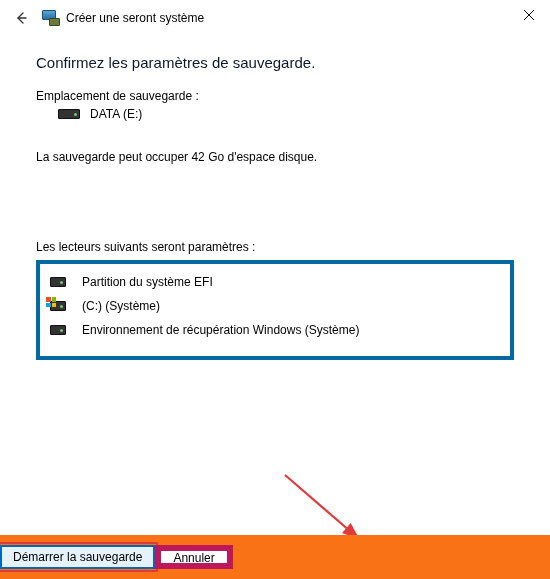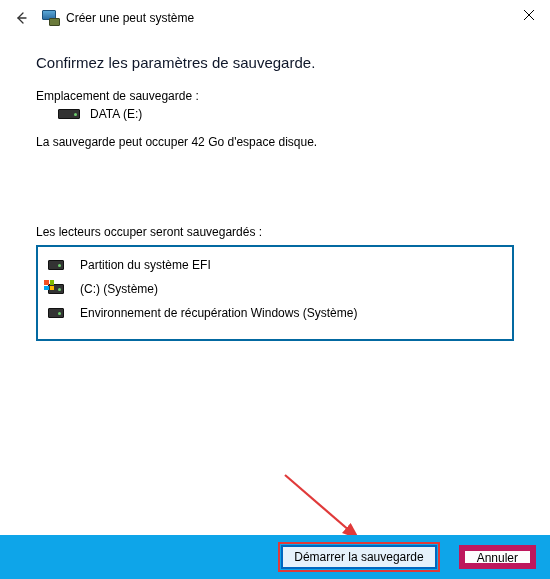--- a/index.html
+++ b/index.html
@@ -61,21 +61,21 @@
   }
   .heading {
     color: #0f172a;
     font-size: 15px;
     margin-bottom: 18px;
   }
   .label { margin-bottom: 4px; }
   .drive-row {
     display: flex; align-items: center;
     margin-left: 22px;
-    margin-bottom: 14px;
+    margin-bottom: 29px;
     font-size: 12px;
   }
   .hdd-icon {
     width: 22px; height: 10px;
     background: #333;
     border: 1px solid #111;
     border-radius: 1px;
     margin-right: 10px;
     position: relative;
   }
@@ -84,21 +84,21 @@
     position: absolute;
     right: 2px; top: 3px;
     width: 3px; height: 3px;
     background: #6fcf6f;
     border-radius: 50%;
   }
   .info-line { margin-bottom: 18px; }
   .spacer { height: 58px; }
   .list-label { margin-bottom: 6px; }
   .drive-list {
-    border: 2px solid #0369a1;
+    border: 4px solid #0369a1;
     padding: 6px 8px 14px 8px;
   }
   .list-item {
     display: flex; align-items: center;
     padding: 5px 2px;
     font-size: 12px;
   }
   .list-item .hdd-icon { margin-right: 8px; }
   .win-overlay {
     position: absolute;
@@ -111,26 +111,25 @@
   }
   .win-overlay span:nth-child(1){background:#f25022;}
   .win-overlay span:nth-child(2){background:#7fba00;}
   .win-overlay span:nth-child(3){background:#00a4ef;}
   .win-overlay span:nth-child(4){background:#ffb900;}
   .icon-wrap { position: relative; width: 24px; height: 12px; margin-right: 8px; display:flex; align-items:center;}
   .footer {
     position: absolute;
     bottom: 0; left: 0; right: 0;
     height: 44px;
-    background: #0ea5e9;
+    background: #f97316;
     display: flex;
     align-items: center;
-    justify-content: flex-end;
     padding-right: 14px;
-    gap: 22px;
+    gap: 0;
   }
   .btn {
     height: 24px;
     padding: 0 12px;
     background: #fdfdfd;
     border: 6px solid #be185d;
     font-family: inherit;
     font-size: 12px;
     cursor: pointer;
   }
@@ -157,21 +156,21 @@
   <span class="back-arrow">
     <svg width="16" height="16" viewBox="0 0 16 16">
         <path d="M10 3 L5 8 L10 13" stroke="#333" stroke-width="1.3" fill="none" stroke-linecap="round" stroke-linejoin="round"></path>
         <line x1="5" y1="8" x2="13" y2="8" stroke="#333" stroke-width="1.3" stroke-linecap="round"></line>
       </svg>
   </span>
   <span class="wiz-icon">
     <span class="scr"></span>
       <span class="disk"></span>
   </span>
-  <span class="title-text">Créer une peut système</span>
+  <span class="title-text">Créer une seront système</span>
 </div>
 
 <span class="close-btn">
   <svg width="12" height="12" viewBox="0 0 12 12">
       <path d="M1 1 L11 11 M11 1 L1 11" stroke="#000" stroke-width="1"></path>
     </svg>
 </span>
 
 <div class="content">
   <div class="heading">Confirmez les paramètres de sauvegarde.</div>
@@ -180,21 +179,21 @@
 
   <div class="drive-row">
     <span class="hdd-icon"></span>
     <span>DATA (E:)</span>
   </div>
 
   <div class="info-line">La sauvegarde peut occuper 42 Go d'espace disque.</div>
 
   <div class="spacer"></div>
 
-  <div class="list-label">Les lecteurs occuper seront sauvegardés :</div>
+  <div class="list-label">Les lecteurs suivants seront paramètres :</div>
 
   <div class="drive-list">
     <div class="list-item">
       <span class="icon-wrap">
         <span class="hdd-icon"></span>
       </span>
       <span>Partition du système EFI</span>
     </div>
     <div class="list-item">
       <span class="icon-wrap">

